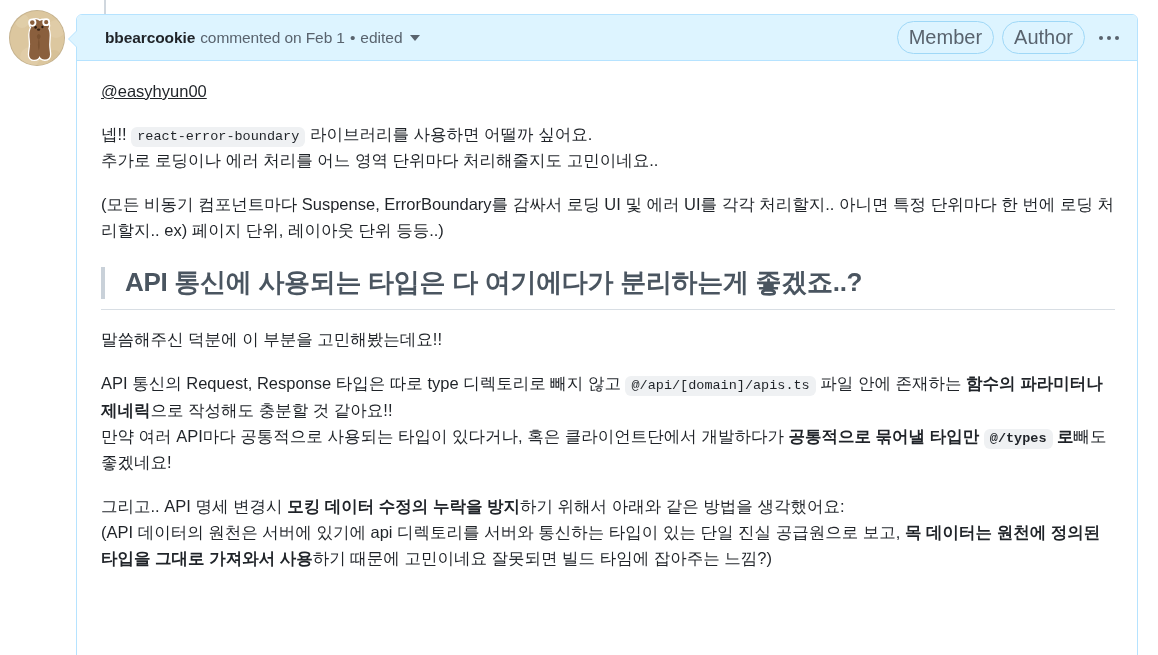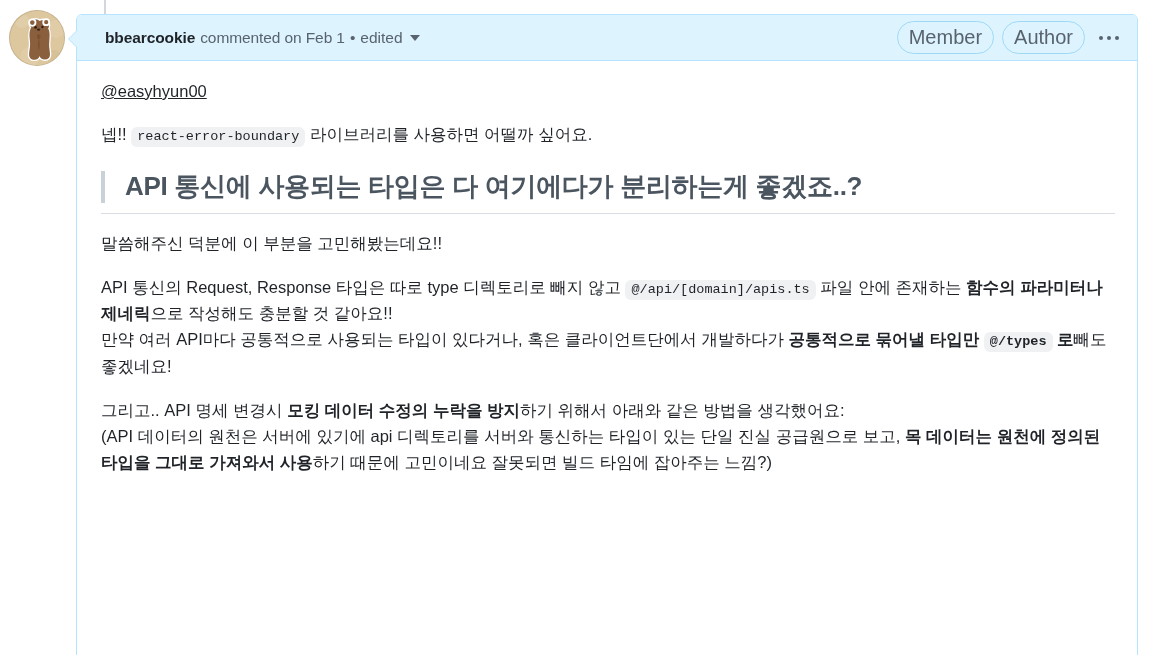--- a/index.html
+++ b/index.html
@@ -262,22 +262,24 @@
       <div>
         <a class="mention" href="#">@easyhyun00</a>
       </div>
 
 
       <p class="para">
         <span>넵!!</span>
         <code class="inline">react-error-boundary</code>
         <span>라이브러리를 사용하면 어떨까 싶어요.</span>
         <br>
+        <span>추가로 로딩이나 에러 처리를 어느 영역 단위마다 처리해줄지도 고민이네요..</span>
       </p>
 
+      <p class="para gap">(모든 비동기 컴포넌트마다 Suspense, ErrorBoundary를 감싸서 로딩 UI 및 에러 UI를 각각 처리할지.. 아니면 특정 단위마다 한 번에 로딩 처리할지.. ex) 페이지 단위, 레이아웃 단위 등등..)</p>
 
       <div class="md-h h2">API 통신에 사용되는 타입은 다 여기에다가 분리하는게 좋겠죠..?</div>
 
       <p class="para">말씀해주신 덕분에 이 부분을 고민해봤는데요!!</p>
 
       <p class="para gap">
         <span>API 통신의 Request, Response 타입은 따로 type 디렉토리로 빼지 않고</span>
         <code class="inline">@/api/[domain]/apis.ts</code>
         <span>파일 안에 존재하는</span>
         <b>함수의 파라미터나 제네릭</b><span>으로 작성해도 충분할 것 같아요!!</span>

